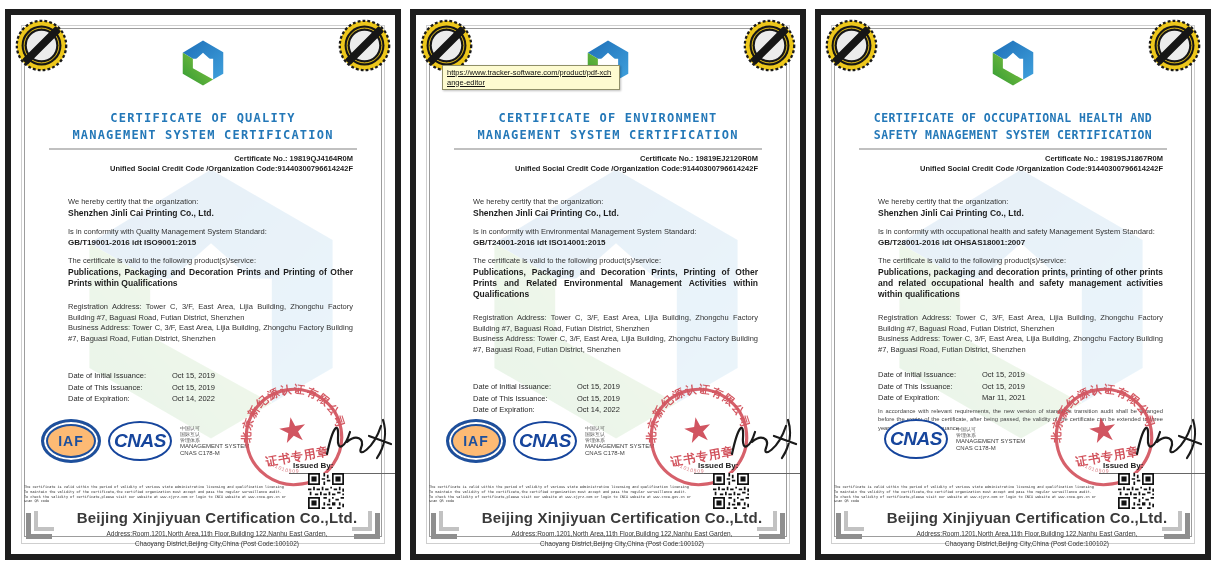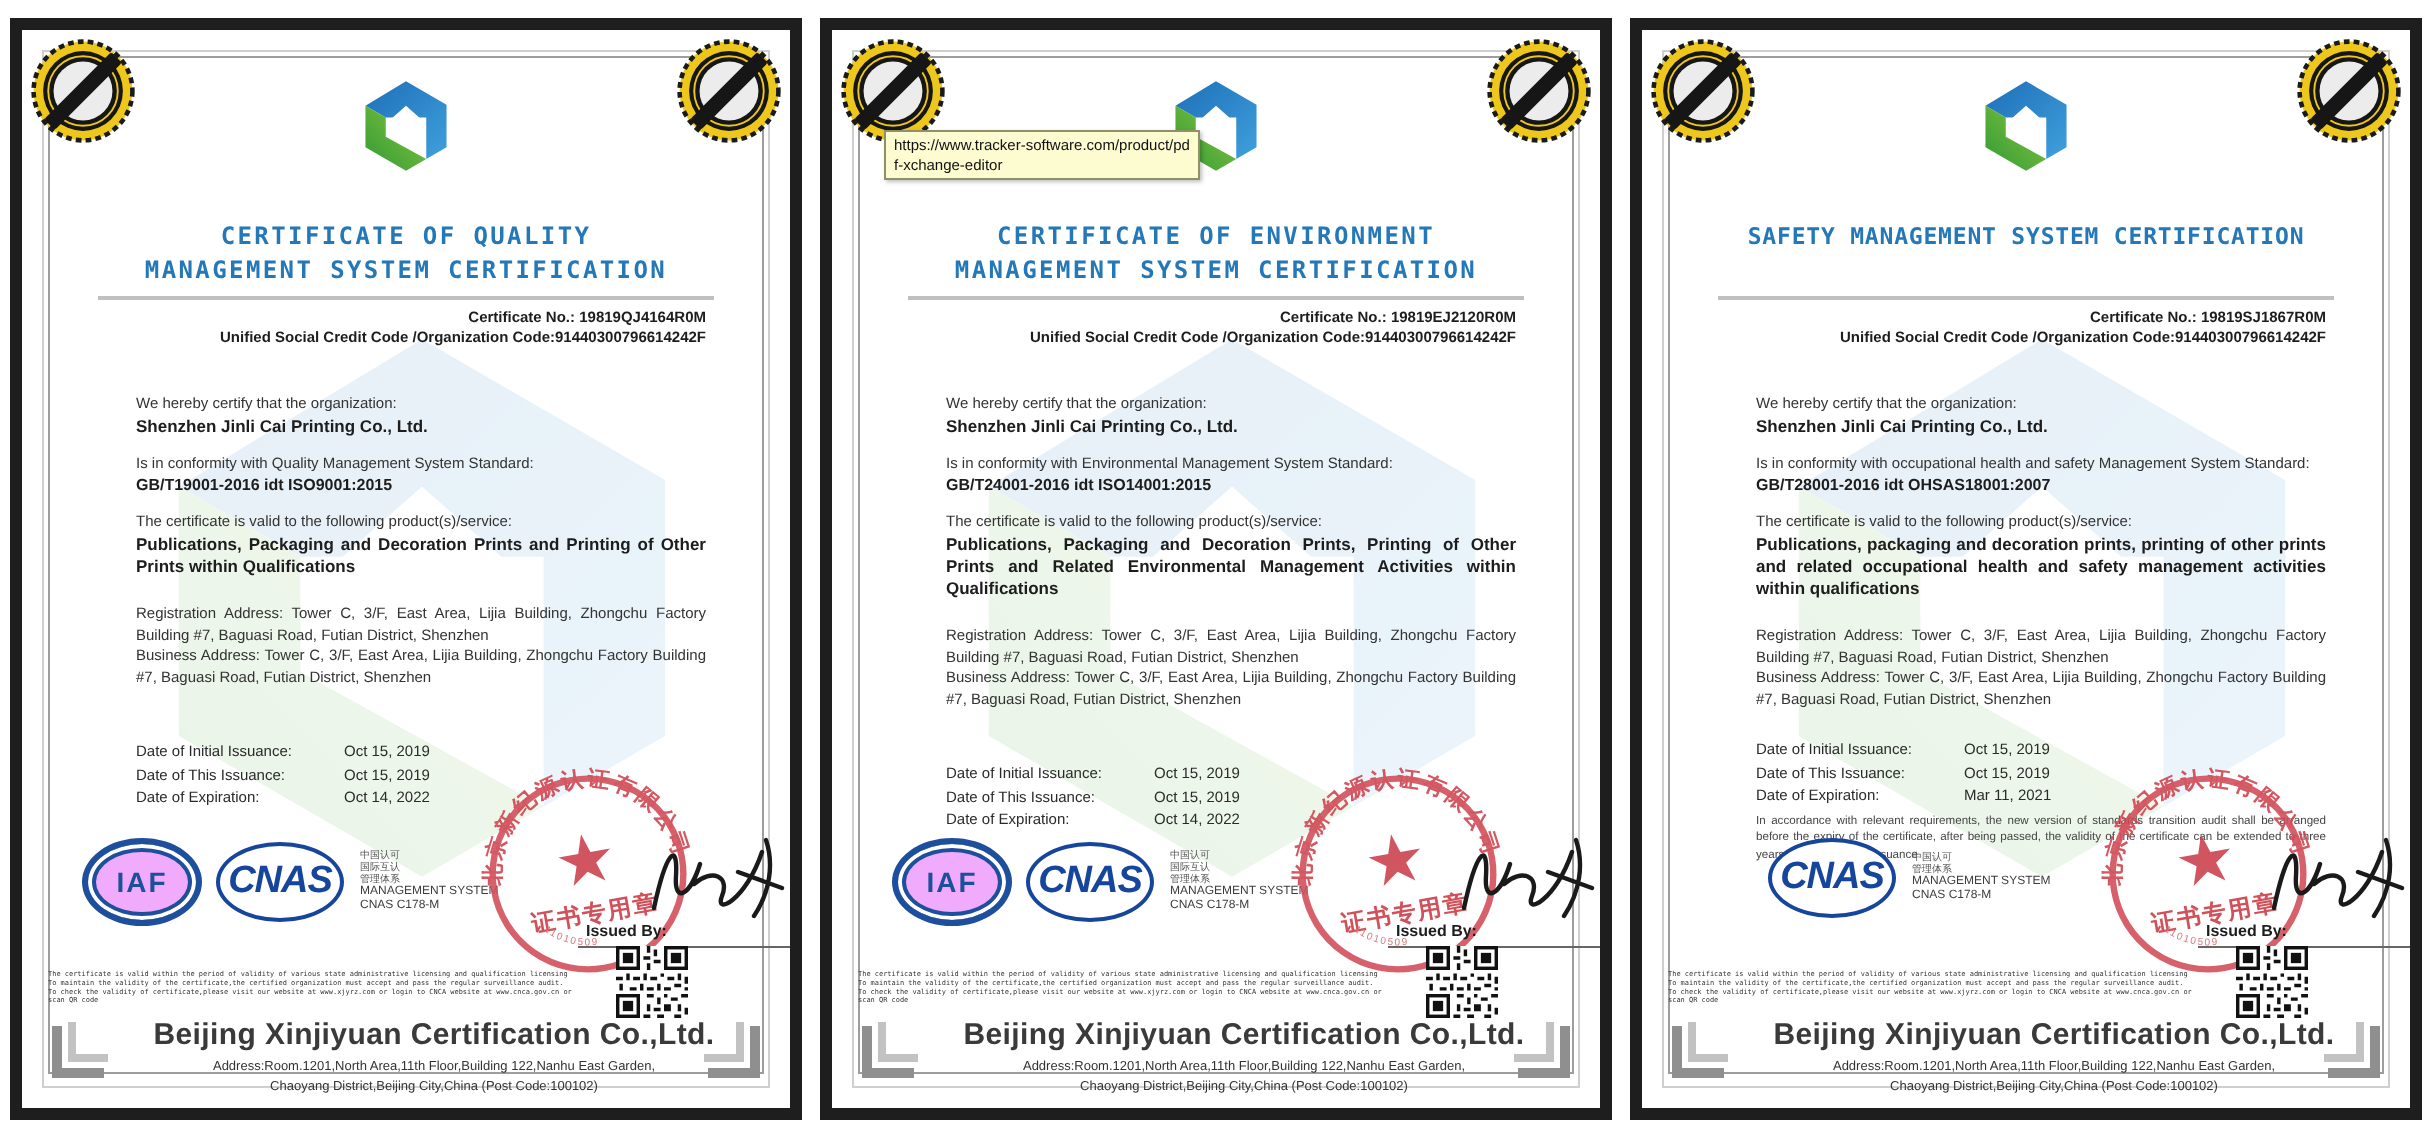--- a/index.html
+++ b/index.html
@@ -42,21 +42,21 @@
   .addr { margin-top:13px; font-size:7.5px; line-height:10.5px; text-align:justify; }
   .addr + .addr { margin-top:0; }
   .dates { margin-top:26px; font-size:7.5px; line-height:11.5px; color:#2a2a2a; }
   .c3 .dates { margin-top:14px; }
   .dlab { display:inline-block; width:104px; }
   .note { margin-top:3px; font-size:5.8px; line-height:8.5px; color:#444; text-align:justify; }
 
   .logos { position:absolute; left:30px; top:404px; z-index:3; display:flex; align-items:center; }
   .c3 .logos { left:56px; }
   .iaf { width:60px; height:44px; border:3px solid #1d4f9c; border-radius:50%;
-         display:flex; align-items:center; justify-content:center; background:#f0abfc;
+         display:flex; align-items:center; justify-content:center; background:#fdba74;
          box-shadow: inset 0 0 0 2px #fff, inset 0 0 0 4px #1d4f9c; }
   .iaf span { font-weight:bold; font-size:14px; color:#1d4f9c; letter-spacing:1px; }
   .cnas { width:64px; height:40px; margin-left:7px; border:2.5px solid #16459c; border-radius:50%;
           display:flex; align-items:center; justify-content:center; background:#fff; }
   .cnas span { font-weight:bold; font-style:italic; font-size:19px; color:#16459c; letter-spacing:-.5px; }
   .cnastxt { margin-left:8px; font-size:5px; line-height:6px; color:#555; }
   .cnastxt .ms { font-size:6px; line-height:7.5px; color:#3d3d3d; }
 
   .seal { position:absolute; left:228px; top:367px; width:110px; height:110px; z-index:4;
           transform:rotate(-10deg); opacity:.9; }
@@ -75,24 +75,24 @@
 
   .footer { position:absolute; left:0; right:0; top:494px; text-align:center; z-index:3; color:#3a3a3a;padding-left:28px; }
   .company { font-size:15px; font-weight:600; letter-spacing:.2px; }
   .faddr { font-size:6.5px; margin-top:4px; color:#333; }
   .faddr2 { font-size:6.5px; margin-top:3px; color:#333; }
 
   .wm { position:absolute; width:57px; height:57px; z-index:30; cursor:pointer; }
   .wmtl { left:2px; top:2px; }
   .wmtr { right:2px; top:2px; }
 
-  .tooltip { position:absolute; left:26px; top:50px; width:158px; z-index:40;
+  .tooltip { position:absolute; left:26px; top:50px; width:178px; z-index:40;
              background:#fdfbd0; border:1px solid #8f8f68; padding:2px 4px;
              font-size:7.5px; line-height:9.5px; color:#111; word-break:break-all;
-             box-shadow:1px 1px 2px rgba(0,0,0,.25); }
+             box-shadow:1px 1px 2px rgba(0,0,0,.25);text-decoration:underline; }
 </style>
 </head>
 <body>
 
 <svg width="0" height="0" style="position:absolute" aria-hidden="true">
   <defs>
     <linearGradient id="lgB" x1="0" y1="0" x2="1" y2="1">
       <stop offset="0" stop-color="#1e6fb8"></stop>
         <stop offset="1" stop-color="#3fa0dc"></stop>
     </linearGradient>
@@ -334,20 +334,21 @@
     <div class="corner bl2"></div>
     <div class="corner bl1"></div>
     <div class="corner br2"></div>
     <div class="corner br1"></div>
 
     <svg class="logo" viewBox="0 0 100 90">
         <use href="#logog"></use>
       </svg>
 
     <div class="title">
+      <div>CERTIFICATE OF OCCUPATIONAL HEALTH AND</div>
       <div>SAFETY MANAGEMENT SYSTEM CERTIFICATION</div>
     </div>
     <div class="trule"></div>
 
     <div class="content">
       <div class="certno"><span>Certificate No.:</span> <span>19819SJ1867R0M</span></div>
       <div class="credit">Unified Social Credit Code /Organization Code:91440300796614242F</div>
       <div class="certify">We hereby certify that the organization:</div>
       <div class="org">Shenzhen Jinli Cai Printing Co., Ltd.</div>
       <div class="lbl">Is in conformity with occupational health and safety Management System Standard:</div>

